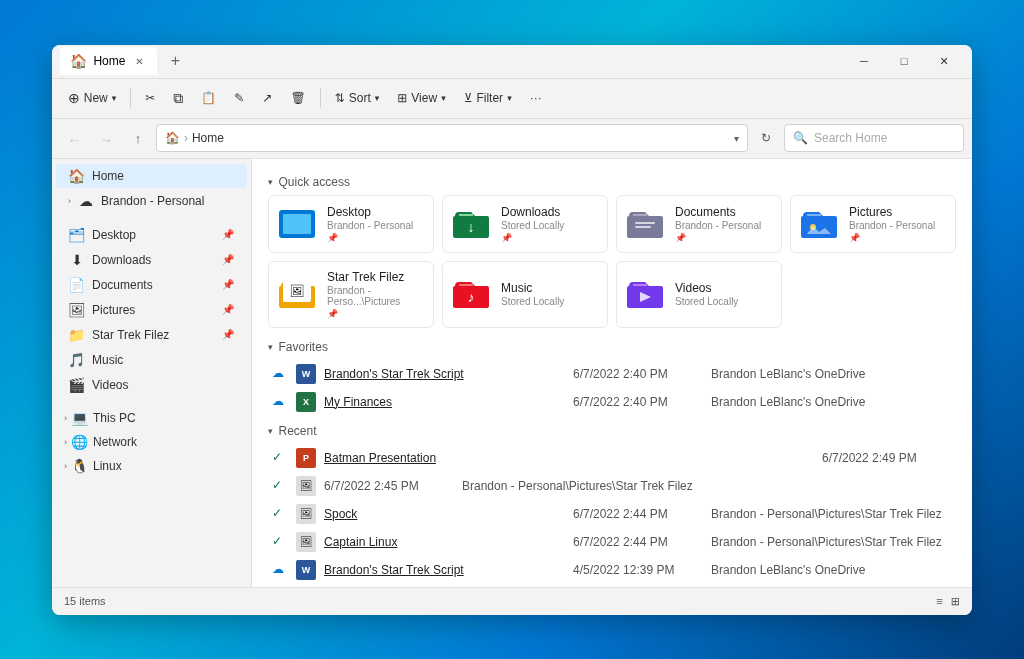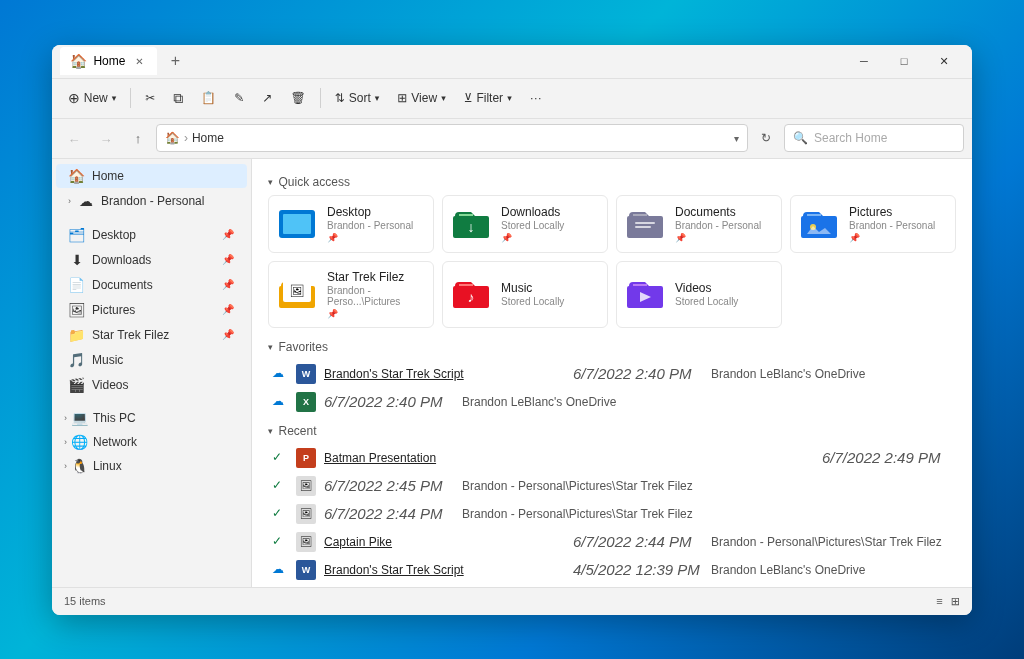--- a/index.html
+++ b/index.html
@@ -262,21 +262,21 @@
       width: 20px; height: 20px;
       display: flex; align-items: center; justify-content: center;
       font-size: 14px;
       flex-shrink: 0;
     }
     .list-status {
       width: 16px; height: 16px;
       flex-shrink: 0;
     }
     .list-name { flex: 1; font-size: 12px; color: #222; min-width: 0; text-decoration: underline; }
-    .list-date { width: 130px; font-size: 15px; color: #555; flex-shrink: 0; font-style: italic; }
+    .list-date { width: 130px; font-size: 12px; color: #555; flex-shrink: 0; }
     .list-location { font-size: 12px; color: #555; flex: 1; }
     
     .status-bar {
       height: 28px;
       background: #f3f3f3;
       border-top: 1px solid #e0e0e0;
       display: flex;
       align-items: center;
       padding: 0 12px;
       font-size: 11px;
@@ -566,20 +566,21 @@
         <div class="list-item">
           <span class="list-status status-sync">☁</span>
           <div class="list-icon" style="background:#2b579a;border-radius:2px;color:white;font-size:9px;font-weight:bold;display:flex;align-items:center;justify-content:center;width:20px;height:20px;">W</div>
           <span class="list-name">Brandon's Star Trek Script</span>
           <span class="list-date">6/7/2022 2:40 PM</span>
           <span class="list-location">Brandon LeBlanc's OneDrive</span>
         </div>
         <div class="list-item">
           <span class="list-status status-sync">☁</span>
           <div class="list-icon" style="background:#217346;border-radius:2px;color:white;font-size:9px;font-weight:bold;display:flex;align-items:center;justify-content:center;width:20px;height:20px;">X</div>
+          <span class="list-name">My Finances</span>
           <span class="list-date">6/7/2022 2:40 PM</span>
           <span class="list-location">Brandon LeBlanc's OneDrive</span>
         </div>
       </div>
 
       <div class="section-header">
         <span class="section-chevron">▾</span>
         <span>Recent</span>
       </div>
 
@@ -595,28 +596,29 @@
         <div class="list-item">
           <span class="list-status status-ok">✓</span>
           <div class="list-icon" style="background:#ddd;border-radius:2px;overflow:hidden;width:20px;height:20px;display:flex;align-items:center;justify-content:center;font-size:10px;">🖼</div>
           <span class="list-date">6/7/2022 2:45 PM</span>
           <span class="list-location">Brandon - Personal\Pictures\Star Trek Filez</span>
         </div>
 
         <div class="list-item">
           <span class="list-status status-ok">✓</span>
           <div class="list-icon" style="background:#ddd;border-radius:2px;overflow:hidden;width:20px;height:20px;display:flex;align-items:center;justify-content:center;font-size:10px;">🖼</div>
+          <span class="list-name">Spock</span>
           <span class="list-date">6/7/2022 2:44 PM</span>
           <span class="list-location">Brandon - Personal\Pictures\Star Trek Filez</span>
         </div>
 
         <div class="list-item">
           <span class="list-status status-ok">✓</span>
           <div class="list-icon" style="background:#ddd;border-radius:2px;overflow:hidden;width:20px;height:20px;display:flex;align-items:center;justify-content:center;font-size:10px;">🖼</div>
-          <span class="list-name">Captain Pike</span>
+          <span class="list-name">Captain Linux</span>
           <span class="list-date">6/7/2022 2:44 PM</span>
           <span class="list-location">Brandon - Personal\Pictures\Star Trek Filez</span>
         </div>
 
         <div class="list-item">
           <span class="list-status status-sync">☁</span>
           <div class="list-icon" style="background:#2b579a;border-radius:2px;color:white;font-size:9px;font-weight:bold;display:flex;align-items:center;justify-content:center;width:20px;height:20px;">W</div>
           <span class="list-name">Brandon's Star Trek Script</span>
           <span class="list-date">4/5/2022 12:39 PM</span>
           <span class="list-location">Brandon LeBlanc's OneDrive</span>

